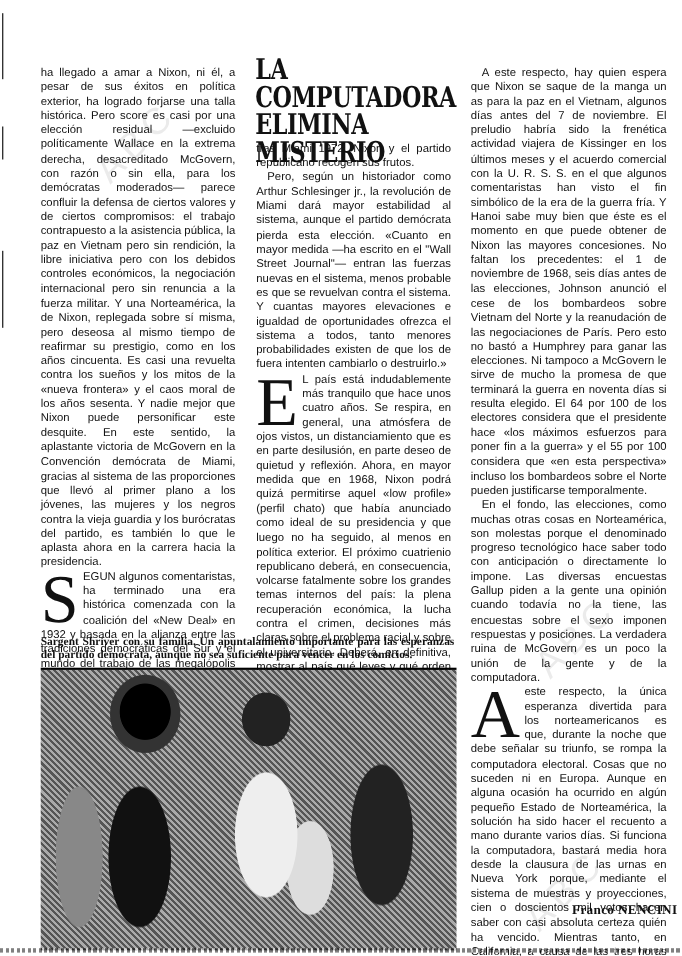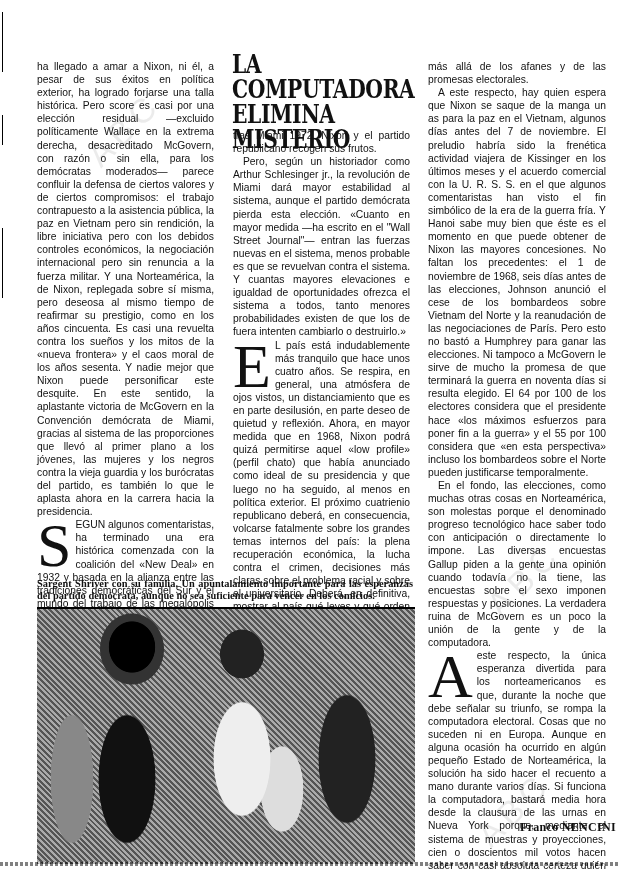--- a/index.html
+++ b/index.html
@@ -58,21 +58,20 @@
 <div class="col col2">
   <p>tras Miami 1972. Nixon y el partido republicano recogen sus frutos.</p>
   <p class="ind">Pero, según un historiador como Arthur Schlesinger jr., la revolución de Miami dará mayor estabilidad al sistema, aunque el partido demócrata pierda esta elección. «Cuanto en mayor medida —ha escrito en el "Wall Street Journal"— entran las fuerzas nuevas en el sistema, menos probable es que se revuelvan contra el sistema. Y cuantas mayores elevaciones e igualdad de oportunidades ofrezca el sistema a todos, tanto menores probabilidades existen de que los de fuera intenten cambiarlo o destruirlo.»</p>
   <p class="sect">
     <span class="drop">E</span>
     <span>L país está indudablemente más tranquilo que hace unos cuatro años. Se respira, en general, una atmósfera de ojos vistos, un distanciamiento que es en parte desilusión, en parte deseo de quietud y reflexión. Ahora, en mayor medida que en 1968, Nixon podrá quizá permitirse aquel «low profile» (perfil chato) que había anunciado como ideal de su presidencia y que luego no ha seguido, al menos en política exterior. El próximo cuatrienio republicano deberá, en consecuencia, volcarse fatalmente sobre los grandes temas internos del país: la plena recuperación económica, la lucha contra el crimen, decisiones más claras sobre el problema racial y sobre el universitario. Deberá, en definitiva, mostrar al país qué leyes y qué orden pretende consolidar, y cuál será el precio para las libertades civiles. Deberá concluir la guerra en el Vietnam</span>
   </p>
 </div>
 
 <div class="col col3">
-  <p>más allá de los afanes y de las promesas electorales.</p>
   <p class="ind">A este respecto, hay quien espera que Nixon se saque de la manga un as para la paz en el Vietnam, algunos días antes del 7 de noviembre. El preludio habría sido la frenética actividad viajera de Kissinger en los últimos meses y el acuerdo comercial con la U. R. S. S. en el que algunos comentaristas han visto el fin simbólico de la era de la guerra fría. Y Hanoi sabe muy bien que éste es el momento en que puede obtener de Nixon las mayores concesiones. No faltan los precedentes: el 1 de noviembre de 1968, seis días antes de las elecciones, Johnson anunció el cese de los bombardeos sobre Vietnam del Norte y la reanudación de las negociaciones de París. Pero esto no bastó a Humphrey para ganar las elecciones. Ni tampoco a McGovern le sirve de mucho la promesa de que terminará la guerra en noventa días si resulta elegido. El 64 por 100 de los electores considera que el presidente hace «los máximos esfuerzos para poner fin a la guerra» y el 55 por 100 considera que «en esta perspectiva» incluso los bombardeos sobre el Norte pueden justificarse temporalmente.</p>
   <p class="ind">En el fondo, las elecciones, como muchas otras cosas en Norteamérica, son molestas porque el denominado progreso tecnológico hace saber todo con anticipación o directamente lo impone. Las diversas encuestas Gallup piden a la gente una opinión cuando todavía no la tiene, las encuestas sobre el sexo imponen respuestas y posiciones. La verdadera ruina de McGovern es un poco la unión de la gente y de la computadora.</p>
   <p class="sect">
     <span class="drop">A</span>
     <span>este respecto, la única esperanza divertida para los norteamericanos es que, durante la noche que debe señalar su triunfo, se rompa la computadora electoral. Cosas que no suceden ni en Europa. Aunque en alguna ocasión ha ocurrido en algún pequeño Estado de Norteamérica, la solución ha sido hacer el recuento a mano durante varios días. Si funciona la computadora, bastará media hora desde la clausura de las urnas en Nueva York porque, mediante el sistema de muestras y proyecciones, cien o doscientos mil votos hacen saber con casi absoluta certeza quién ha vencido. Mientras tanto, en California, a causa de las tres horas de diferencia por el uso horario, se estará votando todavía. Pero la computadora es tan valiente que nos dice por quién ha votado el señor Smith, el cual, en realidad, no ha votado todavía. Por ello todos esperan que la máquina se rompa y se vuelva a la gran oscuridad. Al menos que se retorne unos instantes al gran secreto de las conciencias.</span>
   </p>
 </div>
 
 <div class="caption">Sargent Shriver con su familia. Un apuntalamiento importante para las esperanzas del partido demócrata, aunque no sea suficiente para vencer en los comicios.</div>
 <div class="photo"></div>

